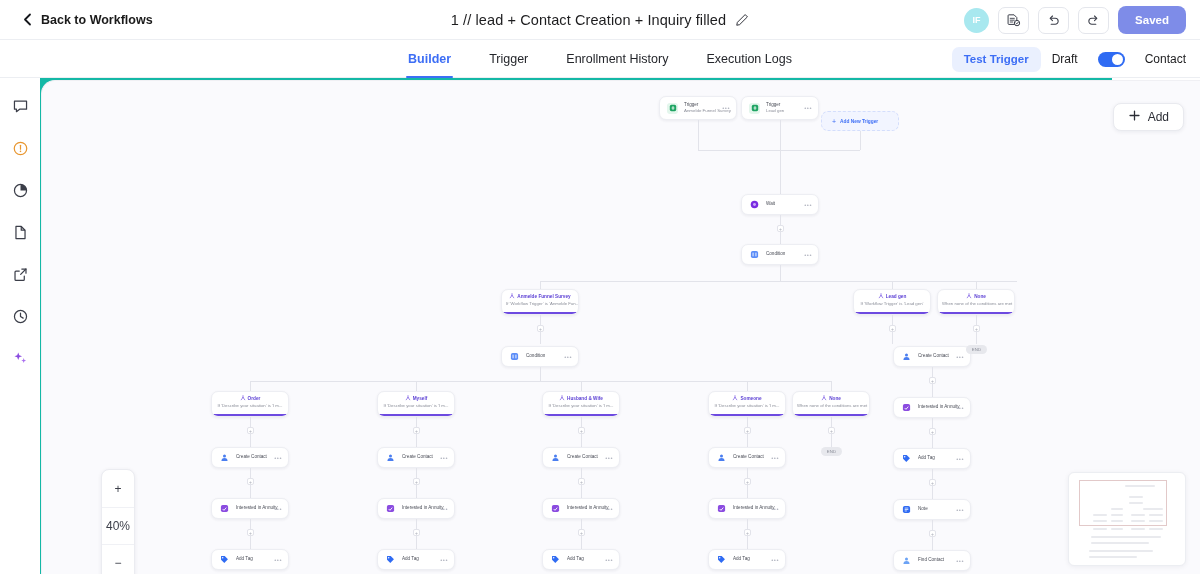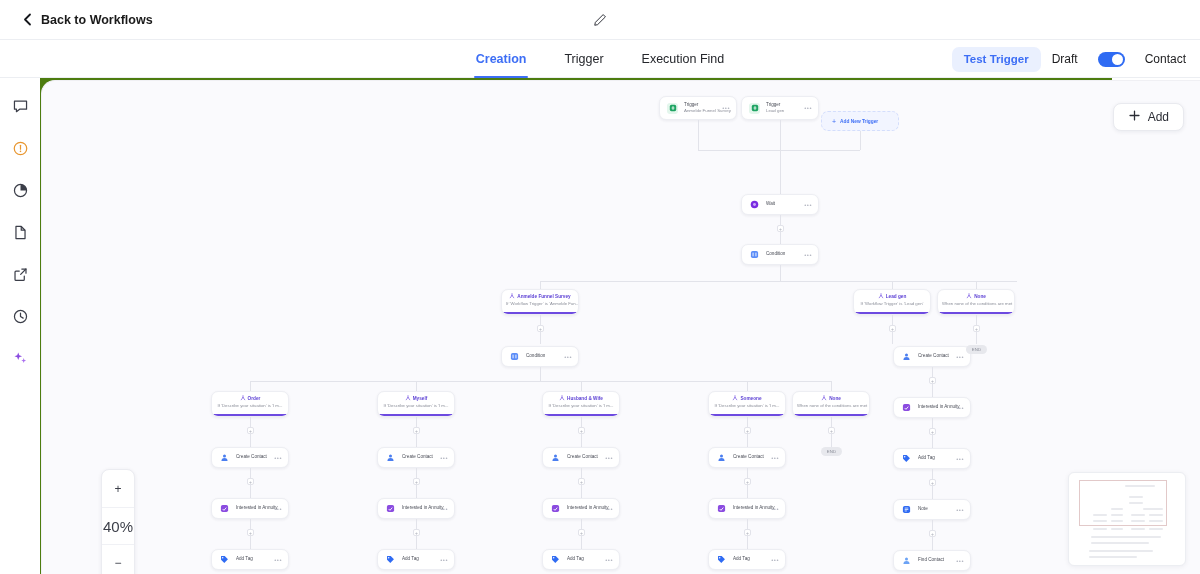--- a/index.html
+++ b/index.html
@@ -1,21 +1,21 @@
 <!DOCTYPE html>
 <html><head>
 <meta charset="utf-8">
 <style>
   * { box-sizing: border-box; margin: 0; padding: 0; }
   html, body {
     width: 1200px; height: 574px;
     font-family: "Liberation Sans", sans-serif;
     background: #ffffff; overflow: hidden;
   }
-  .app { position: relative; width: 1112px; height: 574px; background:#4d7c0f; }
+  .app { position: relative; width: 1112px; height: 574px; background:#14b8a6; }
 
   
   .header {
     position: absolute; top:0; left:0; width:1200px; height:40px;
     display:flex; align-items:center; border-bottom:1px solid #eceef2; background:#fff;
   }
   .back {
     display:flex; align-items:center; gap:8px; margin-left:22px;
     font-size:12.5px; font-weight:700; color:#1a1a1a; cursor:pointer;
   }
@@ -151,21 +151,21 @@
   
   .zoomctl {
     position:absolute; left:59px; top:388px; width:34px; background:#fff;
     border:1px solid #ebecf1; border-radius:8px; box-shadow:0 1px 4px rgba(20,25,50,.07);
   }
   .zoomctl div {
     height:37px; display:flex; align-items:center; justify-content:center;
     font-size:12px; color:#3c3f49; cursor:pointer;
   }
   .zoomctl div + div { border-top:1px solid #f0f1f5; }
-  .zoomctl .pct { font-size:15px; }
+  .zoomctl .pct { font-size:12px; }
 
   
   .addbtn {
     position:absolute; right:16px; top:22px; height:28px; padding:0 14px; gap:7px;
     background:#fff; border:1px solid #e9eaef; border-radius:8px;
     box-shadow:0 1px 4px rgba(20,25,50,.07);
     display:flex; align-items:center; font-size:12px; color:#2b2d35; cursor:pointer;
   }
 
   
@@ -186,34 +186,60 @@
     <div class="back">
       <span>
         <svg width="11" height="13" viewBox="0 0 11 13">
             <path d="M8 1.5 L3 6.5 L8 11.5" fill="none" stroke="#15171c" stroke-width="1.8" stroke-linecap="round" stroke-linejoin="round"></path>
           </svg>
       </span>
       <span>Back to Workflows</span>
     </div>
 
     <div class="title-wrap">
+      <span class="title">1 // lead + Contact Creation + Inquiry filled</span>
       <span class="edit-ico">
         <svg width="14" height="14" viewBox="0 0 16 16">
             <path d="M11.6 1.8 L14.2 4.4 L5.3 13.3 L2 14 L2.7 10.7 Z" fill="none" stroke="#2b2d35" stroke-width="1.1" stroke-linejoin="round"></path>
           </svg>
       </span>
     </div>
 
+    <div class="header-right">
+      <div class="avatar">IF</div>
+      <div class="icon-btn">
+        <svg width="15" height="15" viewBox="0 0 18 18">
+          <path d="M3.5 2.2h6.2l3.3 3.3v7.2a1 1 0 0 1-1 1H3.5a1 1 0 0 1-1-1V3.2a1 1 0 0 1 1-1Z" fill="none" stroke="#3b3e49" stroke-width="1.2"></path>
+          <path d="M5 6.4h5M5 8.6h5M5 10.8h3.2" stroke="#3b3e49" stroke-width="1.1" stroke-linecap="round"></path>
+          <circle cx="13.2" cy="12.1" r="3.2" fill="#fff" stroke="#3b3e49" stroke-width="1.2"></circle>
+          <path d="m11.9 12.1 1 1 1.7-1.9" fill="none" stroke="#3b3e49" stroke-width="1.2" stroke-linecap="round" stroke-linejoin="round"></path>
+        </svg>
+      </div>
+      <div class="icon-btn">
+        <svg width="15" height="15" viewBox="0 0 18 18">
+            <path d="M5.5 6.3H11a3.6 3.6 0 0 1 0 7.2H6.2" fill="none" stroke="#3b3e49" stroke-width="1.3" stroke-linecap="round"></path>
+            <path d="M7.8 3.6 5 6.4l2.8 2.8" fill="none" stroke="#3b3e49" stroke-width="1.3" stroke-linecap="round" stroke-linejoin="round"></path>
+          </svg>
+      </div>
+      <div class="icon-btn">
+        <svg width="15" height="15" viewBox="0 0 18 18">
+            <path d="M12.5 6.3H7a3.6 3.6 0 0 0 0 7.2h4.8" fill="none" stroke="#3b3e49" stroke-width="1.3" stroke-linecap="round"></path>
+            <path d="M10.2 3.6 13 6.4l-2.8 2.8" fill="none" stroke="#3b3e49" stroke-width="1.3" stroke-linecap="round" stroke-linejoin="round"></path>
+          </svg>
+      </div>
+      <button class="saved-btn">Saved</button>
+    </div>
   </div>
 
   <div class="tabbar">
     <div class="tabs">
-      <div class="tab active">Creation</div>
+      <div class="tab active">Builder</div>
       <div class="tab">Trigger</div>
-      <div class="tab">Execution Find</div>
+      <div class="tab">Enrollment History</div>
+      <div class="tab">Execution Logs</div>
     </div>
     <div class="tabbar-right">
       <button class="test-btn">Test Trigger</button>
       <div class="toggle-wrap">
         <span>Draft</span>
         <div class="switch">
             <div class="knob"></div>
           </div>
         <span>Contact</span>
       </div>

